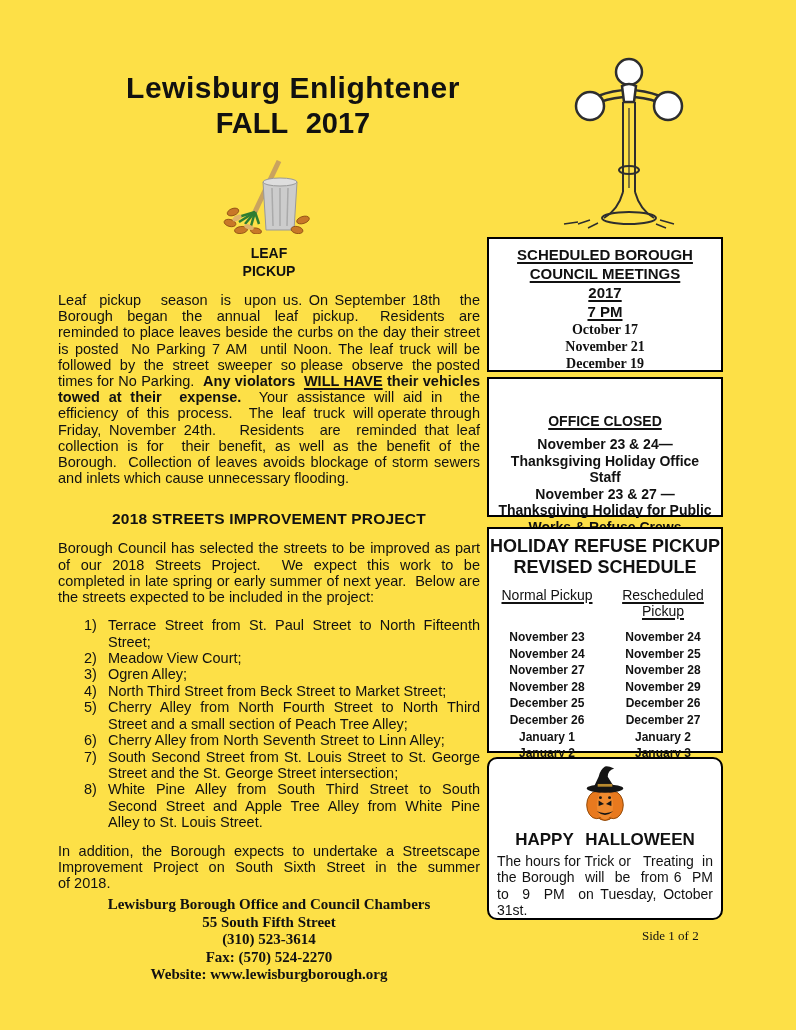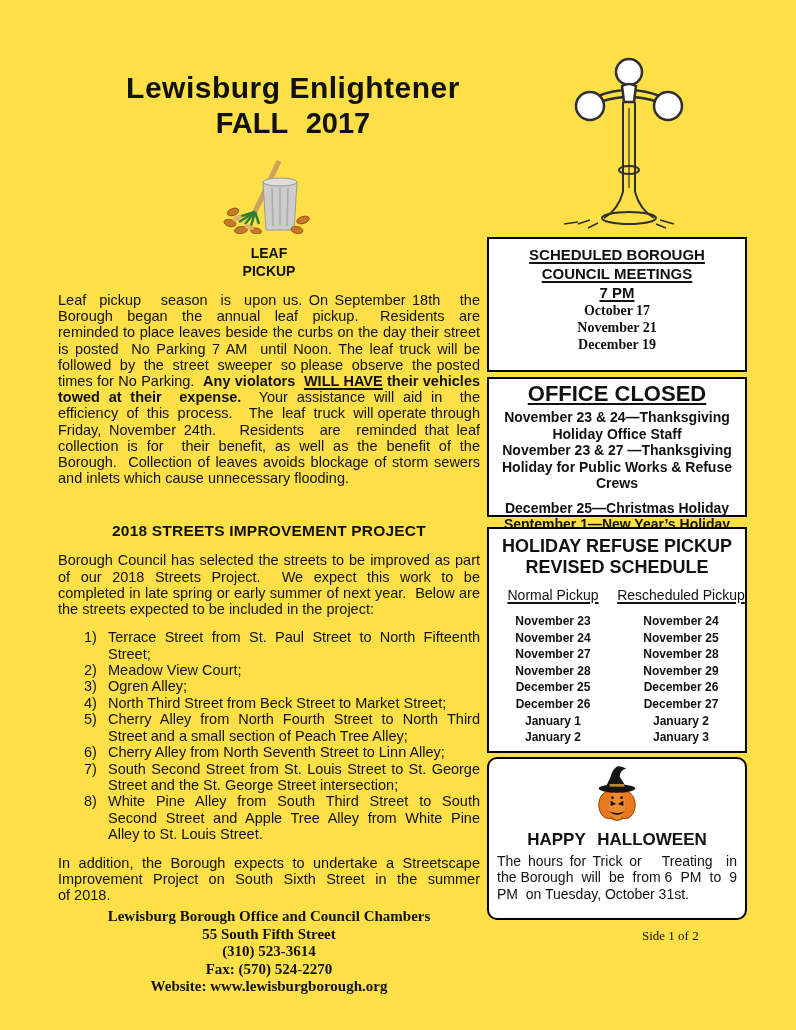--- a/index.html
+++ b/index.html
@@ -16,52 +16,52 @@
   .masthead .t1 { font-size:30px; font-weight:bold; line-height:36px; letter-spacing:0.5px; }
   .masthead .t2 { font-size:29px; font-weight:bold; line-height:34px; word-spacing:10px; }
   .leaf-art { text-align:center; margin-top:20px; }
   .leaf-heading { text-align:center; font-weight:bold; font-size:14px; line-height:18px; margin-top:6px; }
   .para {
     margin-top:12px; font-size:14.5px; line-height:16.2px;
     text-align:justify; white-space:pre-wrap;
   }
   .para b { font-weight:bold; }
   .para .u { text-decoration:underline; text-underline-offset:2px; text-decoration-thickness:1.5px; }
-  .sec-heading { text-align:center; font-weight:bold; font-size:15.5px; margin-top:36px; letter-spacing:0.2px; }
+  .sec-heading { text-align:center; font-weight:bold; font-size:15.5px; margin-top:24px; letter-spacing:0.2px; }
   .streets-list { margin-top:12px; }
   .street-item { display:flex; font-size:14.5px; line-height:16.4px; }
   .street-item .num { width:24px; margin-left:26px; flex:none; text-align:left; }
   .street-item .txt { flex:1; text-align:justify; white-space:pre-wrap; }
   .footer-block {
     margin-top:5px; text-align:center;
     font-family:"Liberation Serif", serif; font-weight:bold;
     font-size:15px; line-height:17.5px;
   }
   
   .lamp-art { position:absolute; left:538px; top:50px; }
   .rbox {
-    position:absolute; left:487px; width:260px;
+    position:absolute; left:487px; width:236px;
     border:2px solid #000; background:#fff; text-align:center;
   }
   .box-council { top:237px; height:135px; padding-top:6px; }
   .box-council .bhead {
     font-weight:bold; font-size:15px; line-height:19px;
     text-decoration:underline; text-underline-offset:2px; text-decoration-thickness:1.5px;
     margin:0 14px;
   }
   .box-council .byear, .box-council .btime {
     font-weight:bold; font-size:15px; line-height:19px;
     text-decoration:underline; text-underline-offset:2px; text-decoration-thickness:1.5px;
   }
   .box-council .bdate { font-weight:bold; font-size:14px; line-height:17px;font-family:Liberation Serif, serif; }
   .box-office { top:377px; height:140px; padding-top:4px; }
   .box-office .bhead {
-    font-weight:bold; font-size:22px; line-height:22px;
+    font-weight:bold; font-size:14px; line-height:22px;
     text-decoration:underline; text-underline-offset:2px; text-decoration-thickness:2px;
-    margin-bottom:4px; display:inline-block;
+    margin-bottom:4px; display:inline-block;margin-top:27px;
   }
   .box-office .oline { font-weight:bold; font-size:14px; line-height:16.5px; padding:0 6px; }
   .box-office .grp2 { margin-top:8px; }
   .box-refuse { top:527px; height:226px; padding-top:7px; }
   .box-refuse .bhead { font-weight:bold; font-size:18px; line-height:21px; }
   .ref-headers { display:flex; margin-top:9px; }
   .ref-headers span {
     flex:1; font-size:14px;
     text-decoration:underline; text-underline-offset:2px; text-decoration-thickness:1.5px;
   }
@@ -208,20 +208,21 @@
         <path d="M97 142 Q102 160 116 168"></path>
         <ellipse cx="91" cy="168" rx="27" ry="6"></ellipse>
 
         <path d="M52 170 l-12 4 M60 173 l-10 5 M122 170 l14 4 M118 174 l10 4 M40 172 l-14 2" stroke-width="1.4"></path>
       </g>
     </svg>
   </div>
 
   <div class="rbox box-council">
     <div class="bhead">SCHEDULED BOROUGH  COUNCIL MEETINGS</div>
+    <div class="byear">2017</div>
     <div class="btime">7 PM</div>
     <div class="bdate">October 17</div>
     <div class="bdate">November 21</div>
     <div class="bdate">December 19</div>
   </div>
 
   <div class="rbox box-office">
     <div><span class="bhead">OFFICE CLOSED</span></div>
     <div class="oline">November 23 &amp; 24—Thanksgiving  Holiday Office Staff</div>
     <div class="oline">November 23 &amp; 27 —Thanksgiving Holiday for Public Works &amp; Refuse Crews</div>

